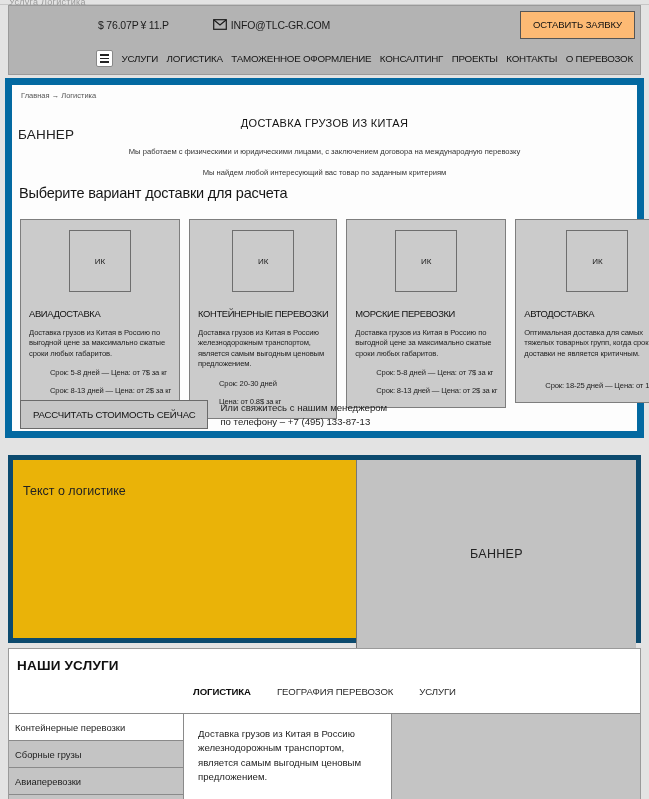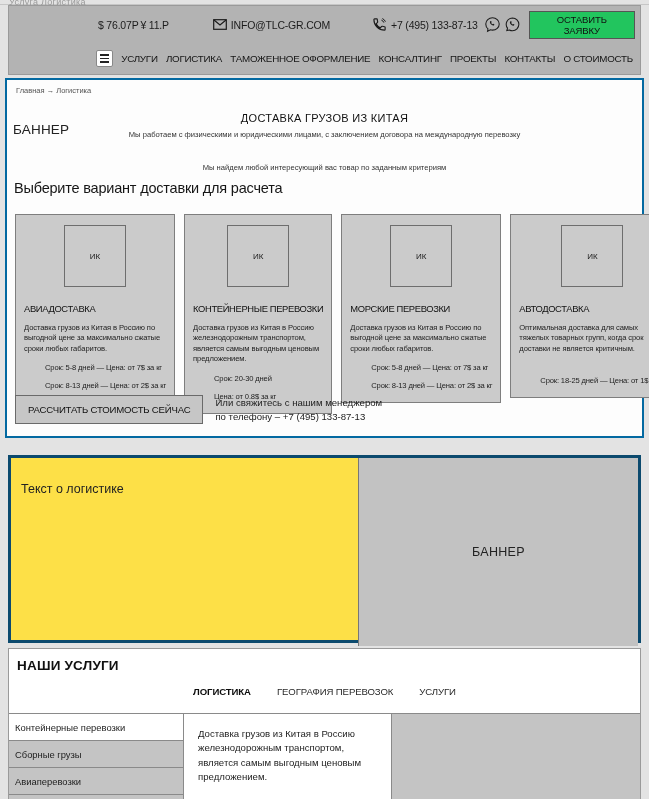--- a/index.html
+++ b/index.html
@@ -14,50 +14,50 @@
   
   .header { position:absolute; left:8px; top:5px; width:633px; height:70px; background:#b3b3b3; border:1px solid #9a9a9a; }
   .logo { position:absolute; left:0; top:0; width:80px; height:68px; background:#ffffff; border-right:1px solid #9a9a9a; display:flex; align-items:center; justify-content:center; font-size:11px; color:#222; }
   .header-right { position:absolute; left:81px; top:0; width:551px; height:68px; display:flex; flex-direction:column; }
   .header-top { display:flex; align-items:center; height:37px; padding:0 6px 0 8px; gap:8px; }
   .currency { font-size:10.5px; letter-spacing:-.2px; white-space:nowrap; display:flex; gap:2px; }
   .contact { display:flex; align-items:center; gap:4px; font-size:10.5px; letter-spacing:-.2px; white-space:nowrap; }
   .email-block { margin-left:36px; }
   .phone-block { margin-left:34px; }
   .msg-icons { display:flex; align-items:center; gap:3px; margin-left:2px; }
-  .cta-btn { margin-left:auto; height:28px; padding:0 12px; background:#22c55e; border:1.5px solid #555; font-size:9.5px; letter-spacing:-.1px; display:flex; align-items:center; color:#111; cursor:pointer; font-family:inherit; }
+  .cta-btn { margin-left:auto; height:28px; padding:0 12px; background:#fdba74; border:1.5px solid #555; font-size:9.5px; letter-spacing:-.1px; display:flex; align-items:center; color:#111; cursor:pointer; font-family:inherit; }
   .header-nav { display:flex; align-items:center; height:31px; padding:0 8px 0 6px; gap:0; justify-content:space-between; }
   .burger { width:17px; height:17px; background:#fff; border:1px solid #888; border-radius:2px; display:flex; flex-direction:column; justify-content:center; gap:2px; padding:0 3px; flex:0 0 auto; }
   .burger i { display:block; height:1.5px; background:#222; }
   .nav-item { font-size:9.8px; letter-spacing:-.25px; color:#151515; white-space:nowrap; cursor:pointer; }
 
   
-  .hero { position:absolute; left:5px; top:78px; width:639px; height:360px; background:#fdfdfd; border:2px solid #0369a1; }
+  .hero { position:absolute; left:5px; top:78px; width:639px; height:360px; background:#fdfdfd; border:7px solid #0369a1; }
   .breadcrumb { position:absolute; left:9px; top:6px; font-size:7.5px; color:#555; }
   .hero-banner-label { position:absolute; left:6px; top:42px; font-size:13.5px; color:#222; letter-spacing:.2px; }
   .hero-title { position:absolute; left:0; top:32px; width:100%; text-align:center; font-size:11px; letter-spacing:.3px; color:#111; }
-  .hero-sub1 { position:absolute; left:0; top:50px; width:100%; text-align:center; font-size:7.6px; color:#333; }
+  .hero-sub1 { position:absolute; left:0; top:62px; width:100%; text-align:center; font-size:7.6px; color:#333; }
   .hero-sub2 { position:absolute; left:0; top:83px; width:100%; text-align:center; font-size:7.6px; color:#333; }
   .choose-heading { position:absolute; left:7px; top:100px; font-size:14.5px; color:#161616; letter-spacing:-.2px; }
 
   .cards { position:absolute; left:8px; top:134px; width:623px; display:flex; gap:9px; align-items:flex-start; }
   .card { flex:1 1 0; background:#cbcbcb; border:1px solid #7e7e7e; padding:10px 8px 12px; cursor:pointer; }
   .card-icon { width:62px; height:62px; margin:0 auto; border:1px solid #6e6e6e; display:flex; align-items:center; justify-content:center; font-size:8px; color:#222; }
   .card-title { margin-top:16px; font-size:9.4px; letter-spacing:-.35px; white-space:nowrap; color:#111; }
   .card-desc { margin-top:9px; font-size:7.6px; line-height:1.38; color:#222; letter-spacing:-.1px; }
   .card-terms { margin-top:4px; }
   .card-term { margin-top:9px; font-size:7.6px; letter-spacing:-.15px; color:#222; white-space:nowrap;margin-left:21px; }
   .card-terms.spaced { margin-top:22px; }
 
   .calc-row { position:absolute; left:8px; top:315px; display:flex; align-items:flex-start; gap:12px; }
   .calc-btn { height:29px; padding:0 12px; background:#c6c6c6; border:1px solid #6a6a6a; font-size:9.6px; letter-spacing:-.2px; color:#111; display:flex; align-items:center; cursor:pointer; font-family:inherit; }
   .manager-note { font-size:9.6px; line-height:1.5; color:#222; padding-top:1px; }
 
   
-  .about { position:absolute; left:8px; top:455px; width:633px; height:188px; background:#fde047; border:3px solid #0c4a6e; }
+  .about { position:absolute; left:8px; top:455px; width:633px; height:188px; background:#eab308; border:5px solid #0c4a6e; }
   .about-text-label { position:absolute; left:10px; top:24px; font-size:12.5px; color:#222; }
   .about-banner { position:absolute; right:0; top:0; width:280px; height:188px; background:#c2c2c2; border-left:1px solid #777; display:flex; align-items:center; justify-content:center; font-size:12.5px; letter-spacing:.3px; color:#222; }
 
   
   .services { position:absolute; left:8px; top:648px; width:633px; height:151px; background:#fff; border:1px solid #9a9a9a; border-bottom:none; }
   .services-heading { position:absolute; left:8px; top:9px; font-size:13.5px; font-weight:bold; letter-spacing:.2px; color:#111; }
   .services-tabs { position:absolute; left:0; top:37px; width:100%; display:flex; justify-content:center; gap:26px; }
   .tab { font-size:9.6px; letter-spacing:-.1px; color:#2a2a2a; cursor:pointer; white-space:nowrap; }
   .tab.active { font-weight:bold; color:#0c0c0c; }
   .services-body { position:absolute; left:0; top:64px; width:631px; bottom:0; border-top:1px solid #8a8a8a; display:flex; }
@@ -85,58 +85,35 @@
         </div>
         <div class="contact email-block">
           <span>
             <svg width="14" height="11" viewBox="0 0 14 11">
                 <rect x="0.7" y="0.7" width="12.6" height="9.6" fill="none" stroke="#1c1c1c" stroke-width="1.2"></rect>
                 <path d="M1 1 L7 6 L13 1" fill="none" stroke="#1c1c1c" stroke-width="1.2"></path>
               </svg>
           </span>
           <span>INFO@TLC-GR.COM</span>
         </div>
-        <div class="contact phone-block">
-          <span>
-            <svg width="15" height="15" viewBox="0 0 24 24">
-                <path d="M6.62 10.79c1.44 2.83 3.76 5.14 6.59 6.59l2.2-2.2c.27-.27.67-.36 1.02-.24 1.12.37 2.33.57 3.57.57.55 0 1 .45 1 1V20c0 .55-.45 1-1 1-9.39 0-17-7.61-17-17 0-.55.45-1 1-1h3.5c.55 0 1 .45 1 1 0 1.25.2 2.45.57 3.57.11.35.03.74-.25 1.02l-2.2 2.2z" fill="none" stroke="#1c1c1c" stroke-width="1.8"></path>
-                <path d="M15 5 a6 6 0 0 1 4 4 M16.5 2.5 a9 9 0 0 1 5 5" fill="none" stroke="#1c1c1c" stroke-width="1.6"></path>
-              </svg>
-          </span>
-          <span>+7 (495) 133-87-13</span>
-          <span class="msg-icons">
-            <span>
-              <svg width="17" height="17" viewBox="0 0 24 24">
-                  <path d="M12 2.5c5.2 0 9.5 3.8 9.5 8.7s-4.3 8.7-9.5 8.7c-1 0-2-.14-2.9-.4L5 21.5l.6-3.4c-1.9-1.6-3.1-4-3.1-6.9C2.5 6.3 6.8 2.5 12 2.5z" fill="none" stroke="#1c1c1c" stroke-width="1.5"></path>
-                  <path d="M9.3 7.2l1 .1c.3.5.5 1.1.5 1.6l-.7.5c.3 1.1 1.1 1.9 2.2 2.3l.6-.7c.6.1 1.1.3 1.6.6v1c-.3.6-1 .9-1.7.8-2.3-.4-4.1-2.2-4.5-4.5-.1-.7.3-1.4 1-1.7z" fill="#1c1c1c"></path>
-                </svg>
-            </span>
-            <span>
-              <svg width="17" height="17" viewBox="0 0 24 24">
-                  <path d="M12 2.8a9 9 0 0 1 0 18c-1.6 0-3.1-.4-4.4-1.1L4 20.6l1-3.4A9 9 0 0 1 12 2.8z" fill="none" stroke="#1c1c1c" stroke-width="1.5"></path>
-                  <path d="M9.3 7.4l1 .1c.3.5.5 1.1.5 1.6l-.7.5c.3 1.1 1.1 1.9 2.2 2.3l.6-.7c.6.1 1.1.3 1.6.6v1c-.3.6-1 .9-1.7.8-2.3-.4-4.1-2.2-4.5-4.5-.1-.7.3-1.4 1-1.7z" fill="#1c1c1c"></path>
-                </svg>
-            </span>
-          </span>
-        </div>
         <button class="cta-btn">ОСТАВИТЬ ЗАЯВКУ</button>
       </div>
       <div class="header-nav">
         <span class="burger">
             <i></i>
             <i></i>
             <i></i>
           </span>
         <span class="nav-item">УСЛУГИ</span>
         <span class="nav-item">ЛОГИСТИКА</span>
         <span class="nav-item">ТАМОЖЕННОЕ ОФОРМЛЕНИЕ</span>
         <span class="nav-item">КОНСАЛТИНГ</span>
         <span class="nav-item">ПРОЕКТЫ</span>
         <span class="nav-item">КОНТАКТЫ</span>
-        <span class="nav-item">О СТОИМОСТЬ</span>
+        <span class="nav-item">О ПЕРЕВОЗОК</span>
       </div>
     </div>
   </div>
 
   <div class="hero">
     <div class="breadcrumb">Главная → Логистика</div>
     <div class="hero-banner-label">БАННЕР</div>
     <div class="hero-title">ДОСТАВКА ГРУЗОВ ИЗ КИТАЯ</div>
     <div class="hero-sub1">Мы работаем с физическими и юридическими лицами, с заключением договора на международную перевозку</div>
     <div class="hero-sub2">Мы найдем любой интересующий вас товар по заданным критериям</div>

